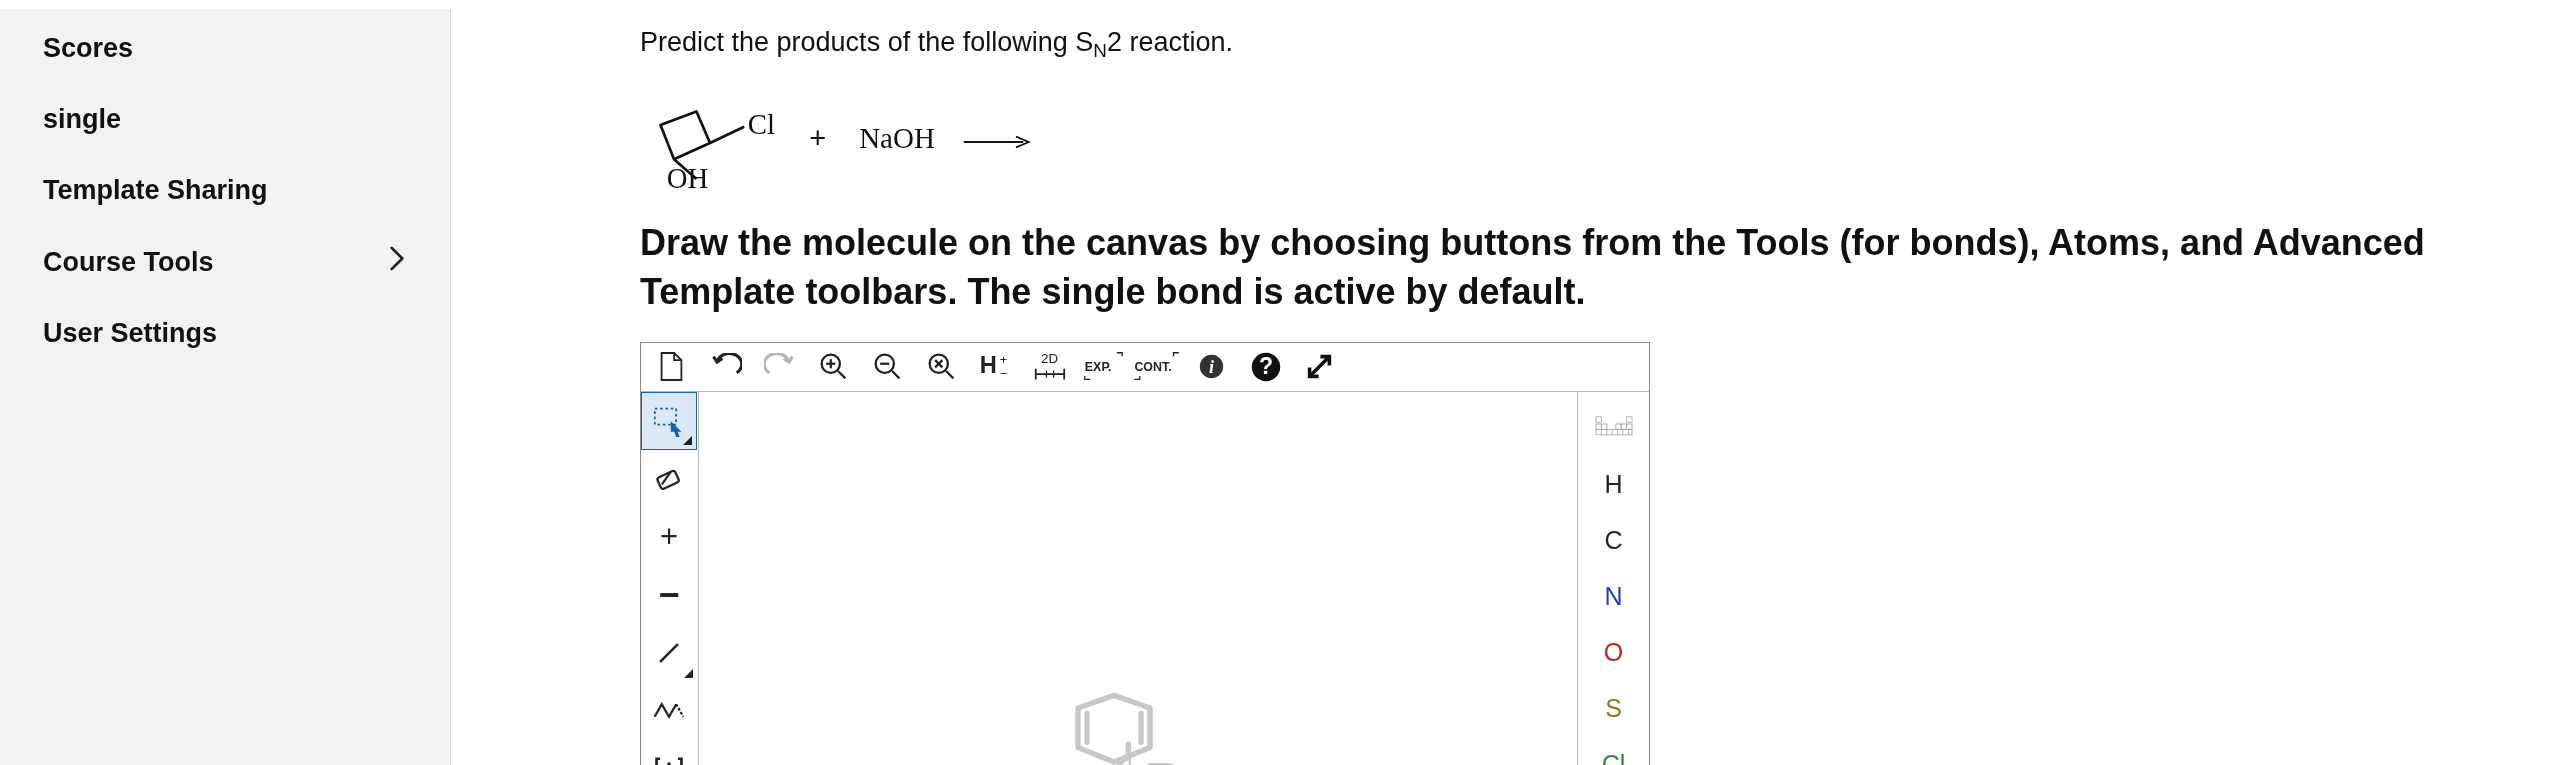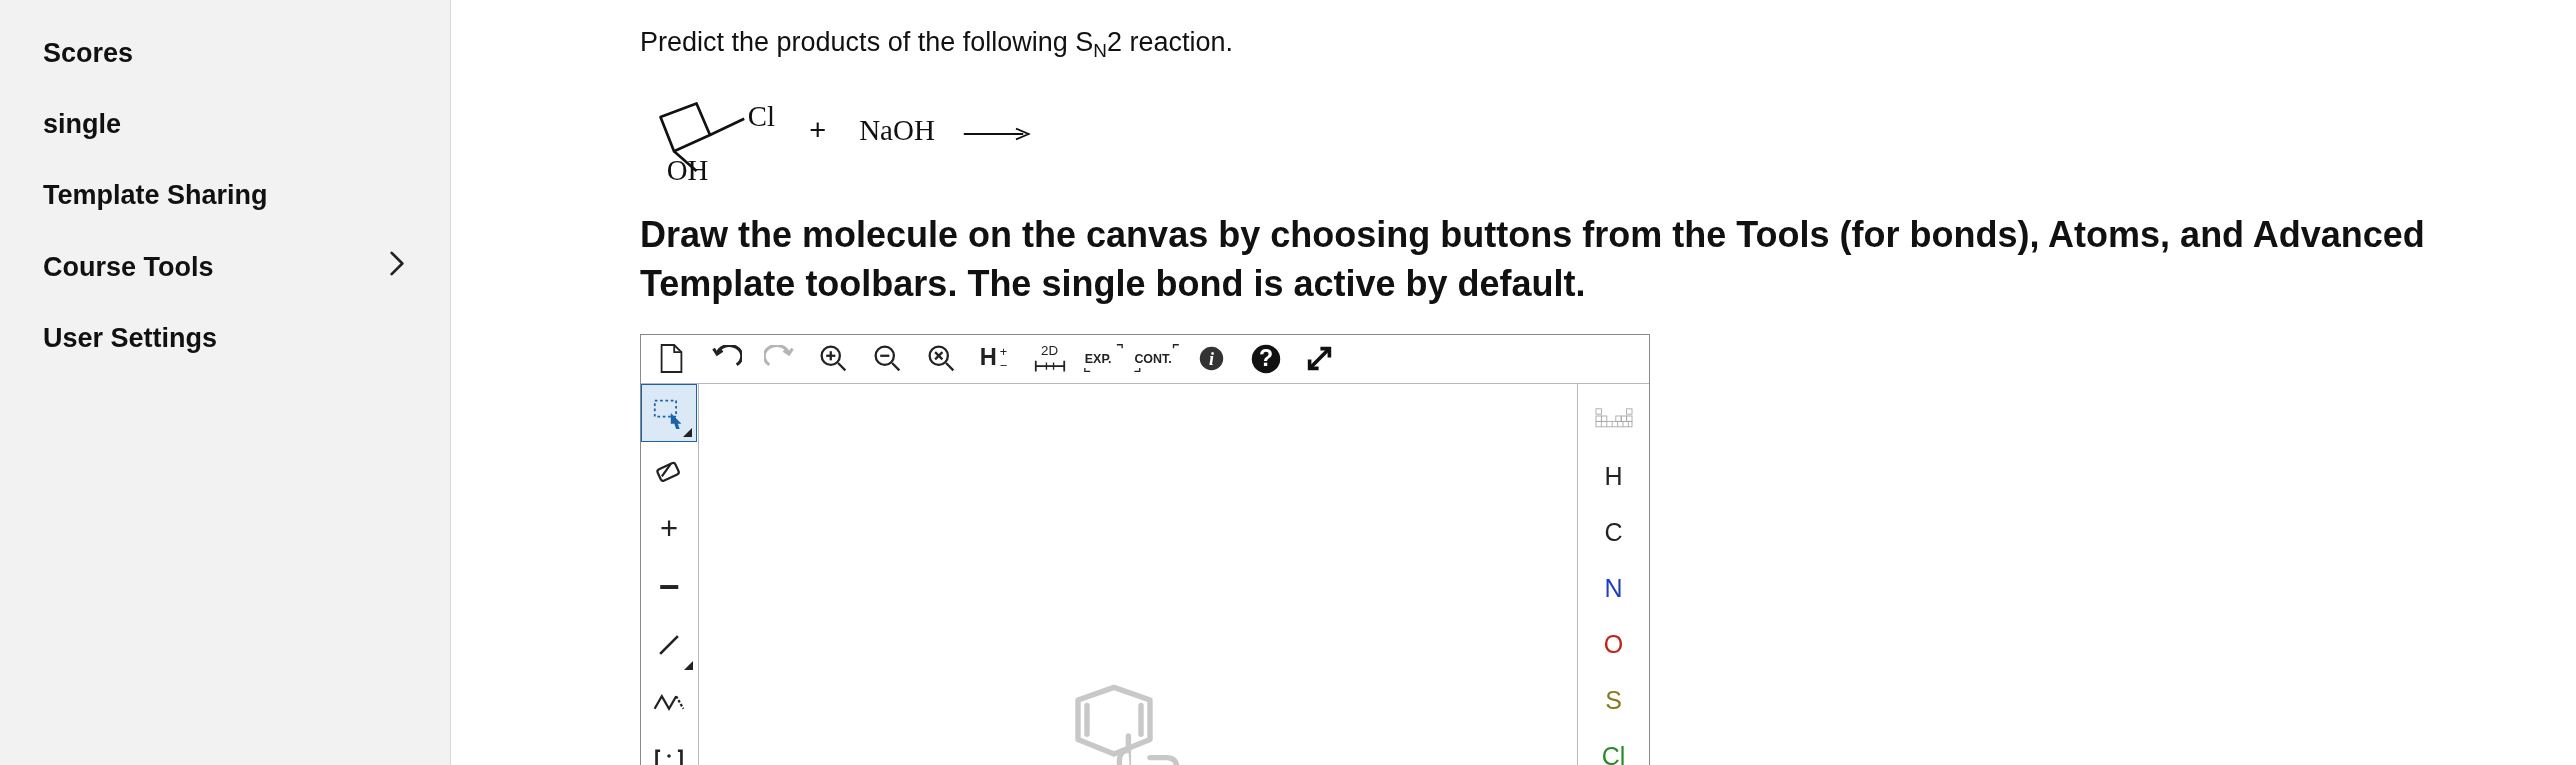--- a/index.html
+++ b/index.html
@@ -1,22 +1,22 @@
 <!DOCTYPE html>
 <html style="font-size:14.4px"><head>
 <meta charset="utf-8">
 <style>
   * { box-sizing: border-box; margin: 0; padding: 0; }
   html, body { width: 2576px; height: 766px; font-family: Arial, Helvetica, sans-serif; background: #fff; overflow: hidden; }
   .root { display: flex; width: 100%; height: 100%; }
-  .sidebar { width: 451px; background: #f2f2f2; border-right: 1.8px solid #d9d9d9; padding-top: 18px; }
+  .sidebar { width: 451px; background: #f2f2f2; border-right: 1.8px solid #d9d9d9; padding-top: 4px; margin-top: 9px; }
   .sidebar-item { display: flex; align-items: center; justify-content: space-between; padding: 20px 45px 20px 43px; font-size: 27px; font-weight: 700; color: #111; cursor: pointer; }
   .sidebar-item .chev { font-size: 27px; color: #222; }
   .main { flex: 1; padding: 27px 54px 0 189px; position: relative; }
-  .question-line { font-size: 27px; color: #111; margin-bottom: 28px; }
+  .question-line { font-size: 27px; color: #111; margin-bottom: 36px; }
   .question-line sub { font-size: 70%; vertical-align: sub; }
   .reaction { display: flex; align-items: center; gap: 27px; margin-left: 7.2px; margin-bottom: 40px; }
   .reaction .plus { font-size: 29px; color: #111; }
   .reaction .naoh { font-size: 29px; font-family: "Times New Roman", serif; color: #111; margin-left: 6px; }
   .reaction .arrow { font-size: 36px; color: #111; letter-spacing: -1.8px; }
   .molecule { width: 135px; height: 81px; }
   .instruction { font-size: 36px; font-weight: 700; color: #111; margin-bottom: 25px; line-height: 1.35; }
   .editor { width: 1010px; border: 0.9px solid #8a8a8a; background: #fff; position: relative; }
   .top-toolbar { height: 49px; border-bottom: 0.9px solid #b8b8b8; display: flex; align-items: center; padding-left: 3.6px; gap: 0; }
   .tbtn { width: 54px; height: 47px; display: flex; align-items: center; justify-content: center; cursor: pointer; }

